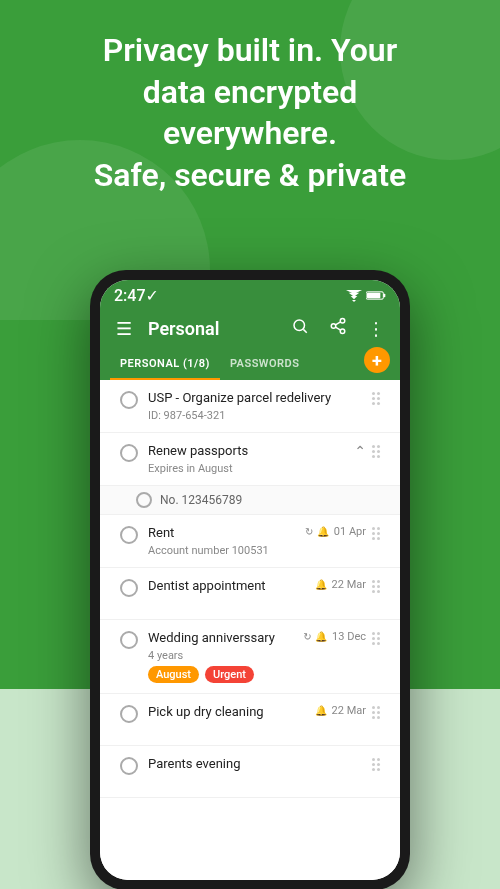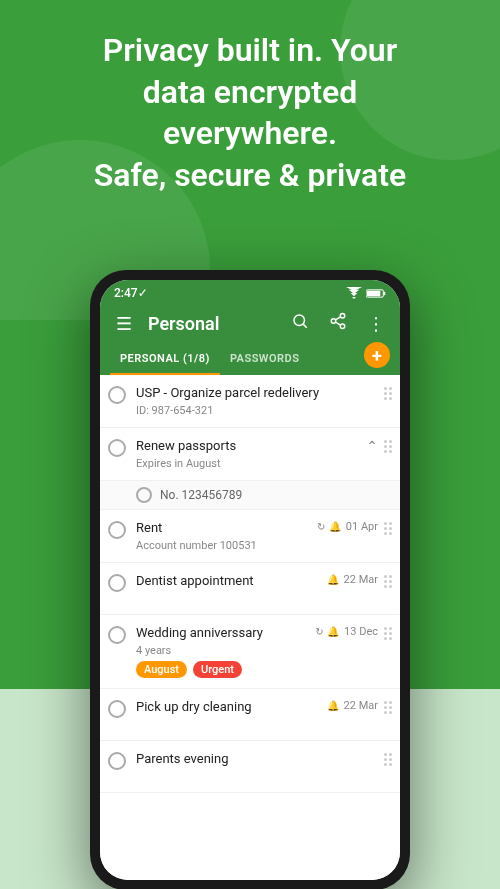--- a/index.html
+++ b/index.html
@@ -90,21 +90,21 @@
     .status-bar {
       background: #388e3c;
       display: flex;
       align-items: center;
       justify-content: space-between;
       padding: 6px 14px 4px;
       flex-shrink: 0;
     }
     .status-time {
       color: white;
-      font-size: 12px;
+      font-size: 16px;
       font-weight: 500;
       display: flex;
       align-items: center;
       gap: 0;
     }
     .status-icons {
       display: flex;
       align-items: center;
       gap: 4px;
     }
@@ -178,21 +178,21 @@
     
     .list {
       flex: 1;
       overflow: hidden;
       background: #fff;
     }
 
     .list-item {
       display: flex;
       align-items: flex-start;
-      padding: 10px 8px;
+      padding: 10px 20px;
       border-bottom: 1px solid #f0f0f0;
       position: relative;
       min-height: 52px;
     }
 
     .checkbox {
       width: 18px;
       height: 18px;
       border-radius: 50%;
       border: 2px solid #aaa;

